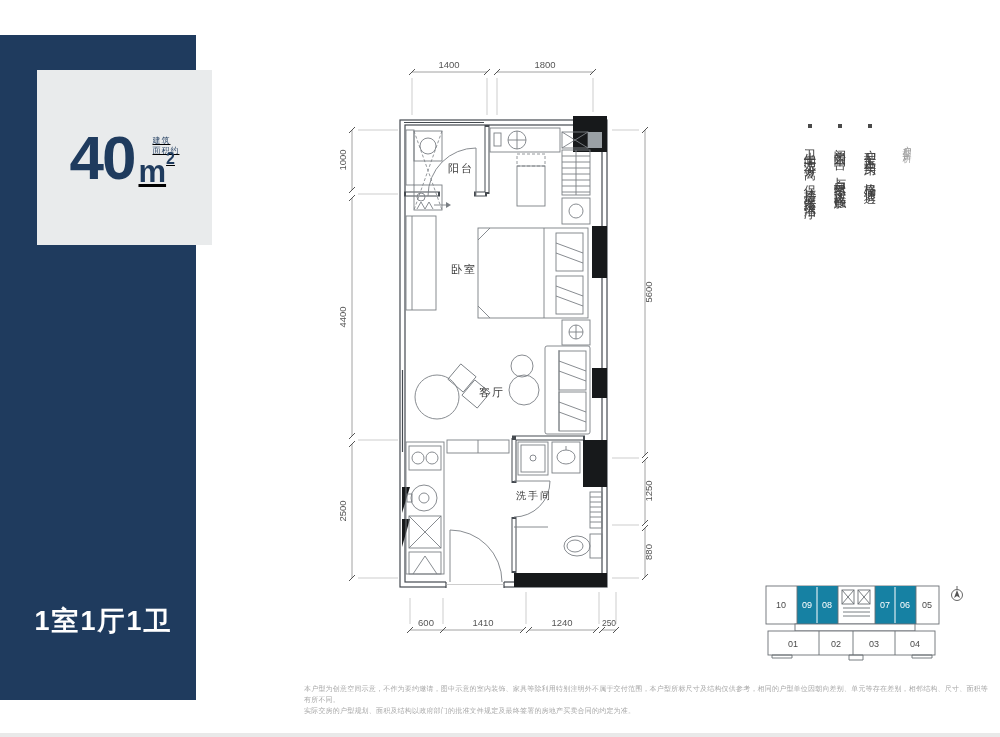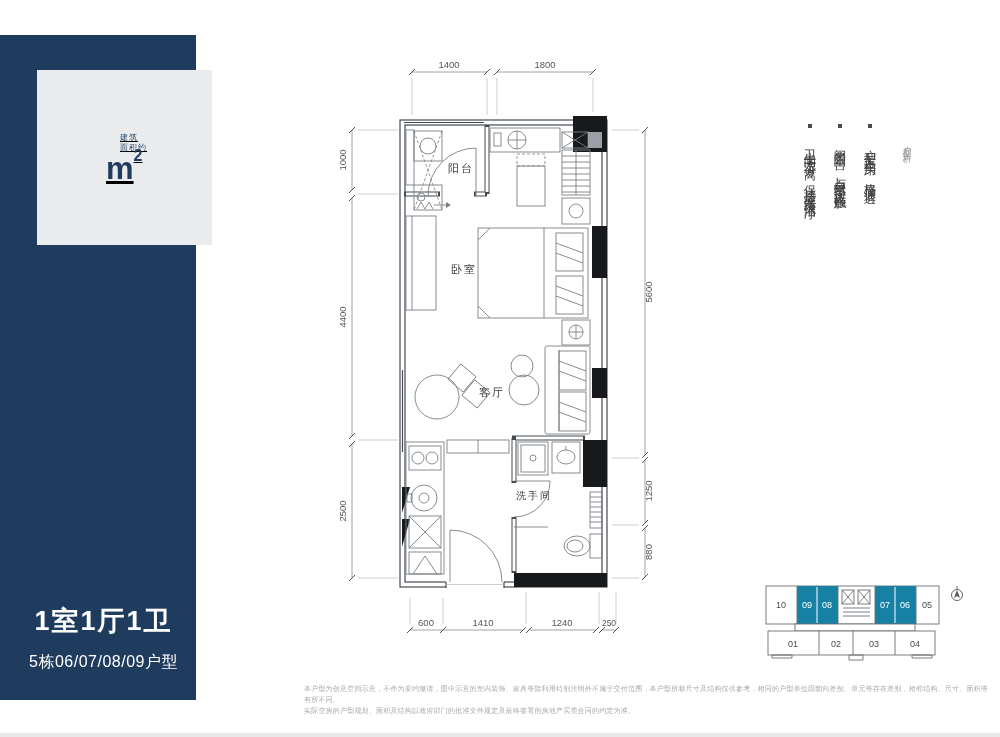--- a/index.html
+++ b/index.html
@@ -63,26 +63,26 @@
   .bottom-strip{position:absolute;left:0;top:733px;width:1000px;height:4px;background:#e9e9e9;}
 </style>
 </head>
 <body>
 
 <div class="stage">
 
   <div class="navy-panel">
     <div class="unit-info">
       <div class="unit-title">1室1厅1卫</div>
-      <div class="unit-subtitle">5栋06/07/08/09户型</div>
     </div>
   </div>
 
   <div class="area-card">
     <div class="area-inner">
+      <div class="area-number">40</div>
       <div class="area-right">
         <div class="area-note">
           <span>建筑</span><br>
           <span>面积约</span>
         </div>
         <div class="area-unit-row">
           <span class="area-unit">m</span>
           <span class="area-sup">2</span>
         </div>
       </div>

